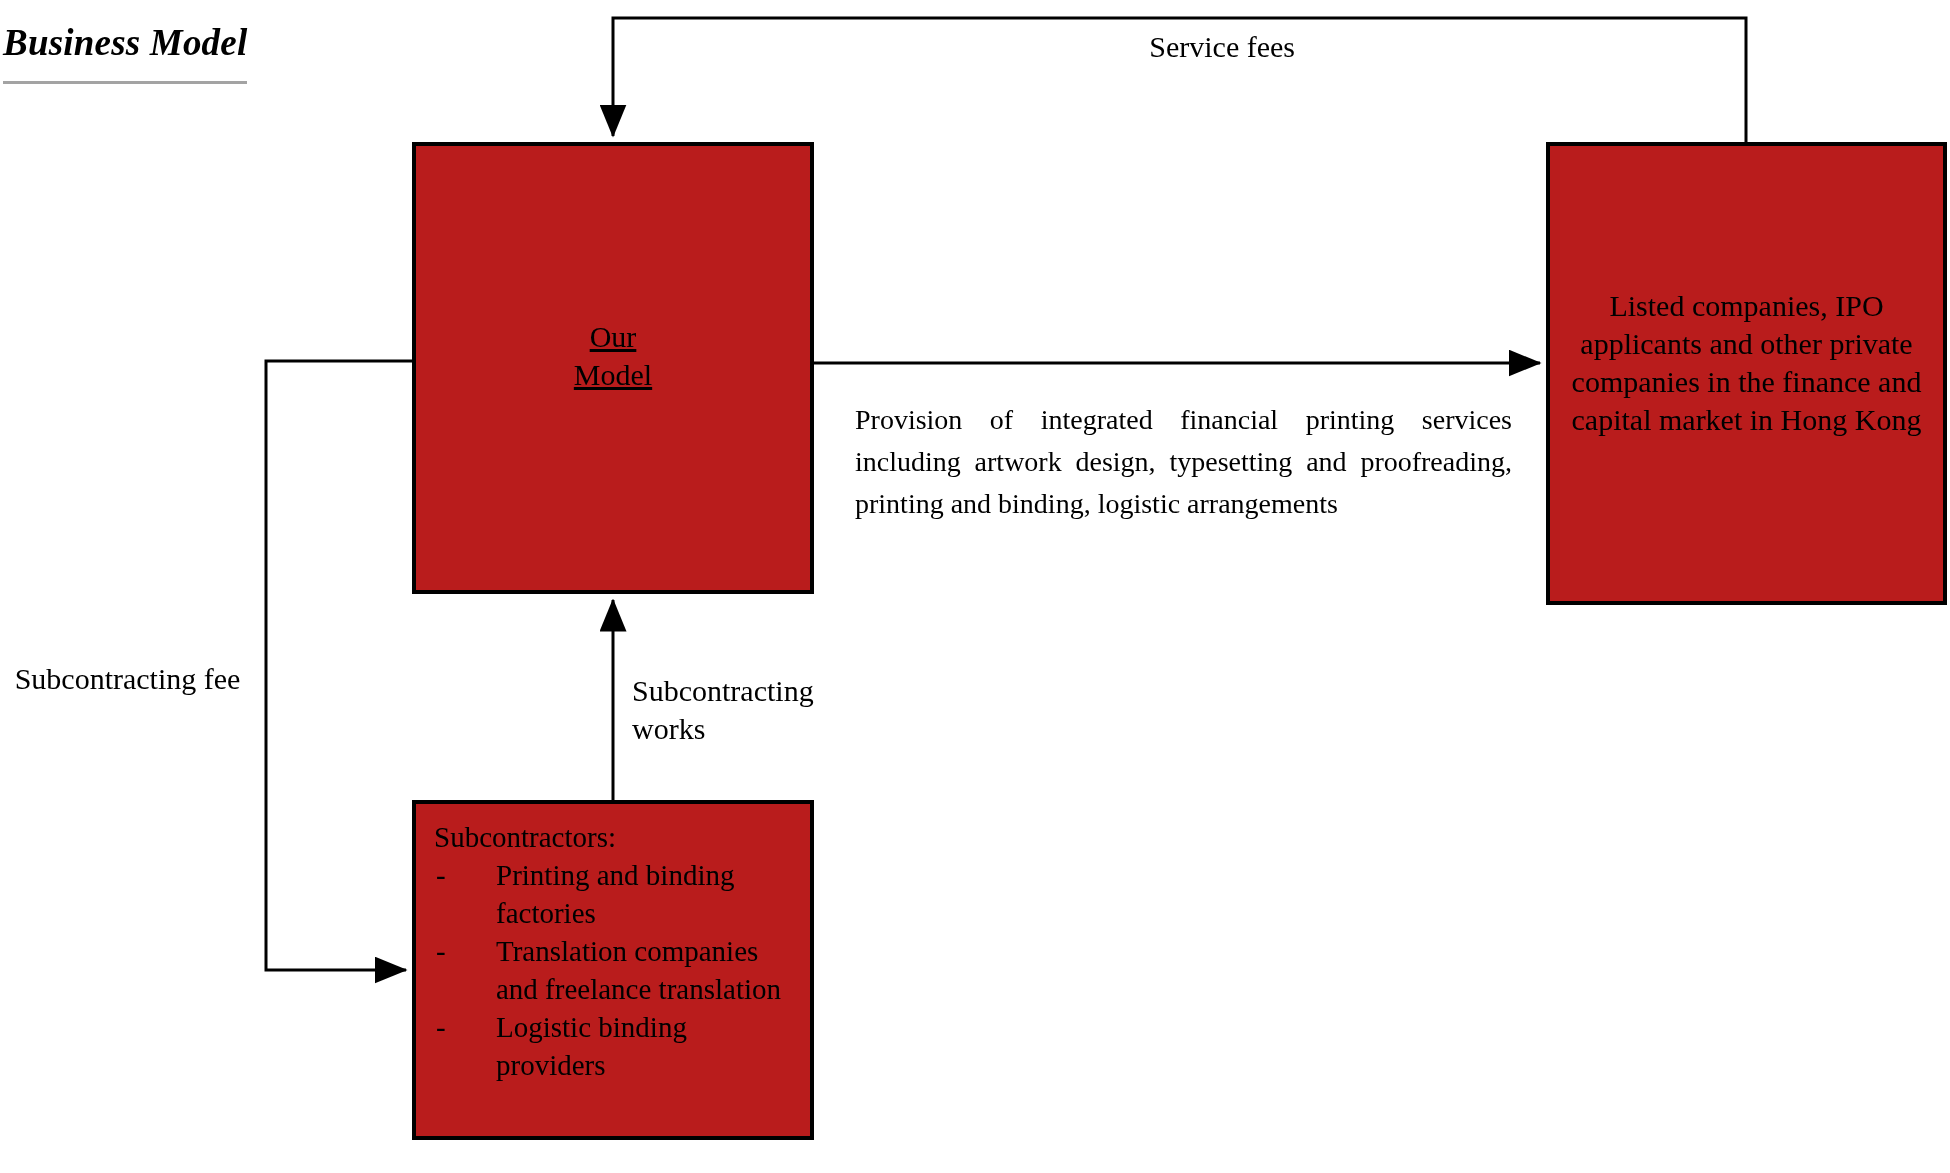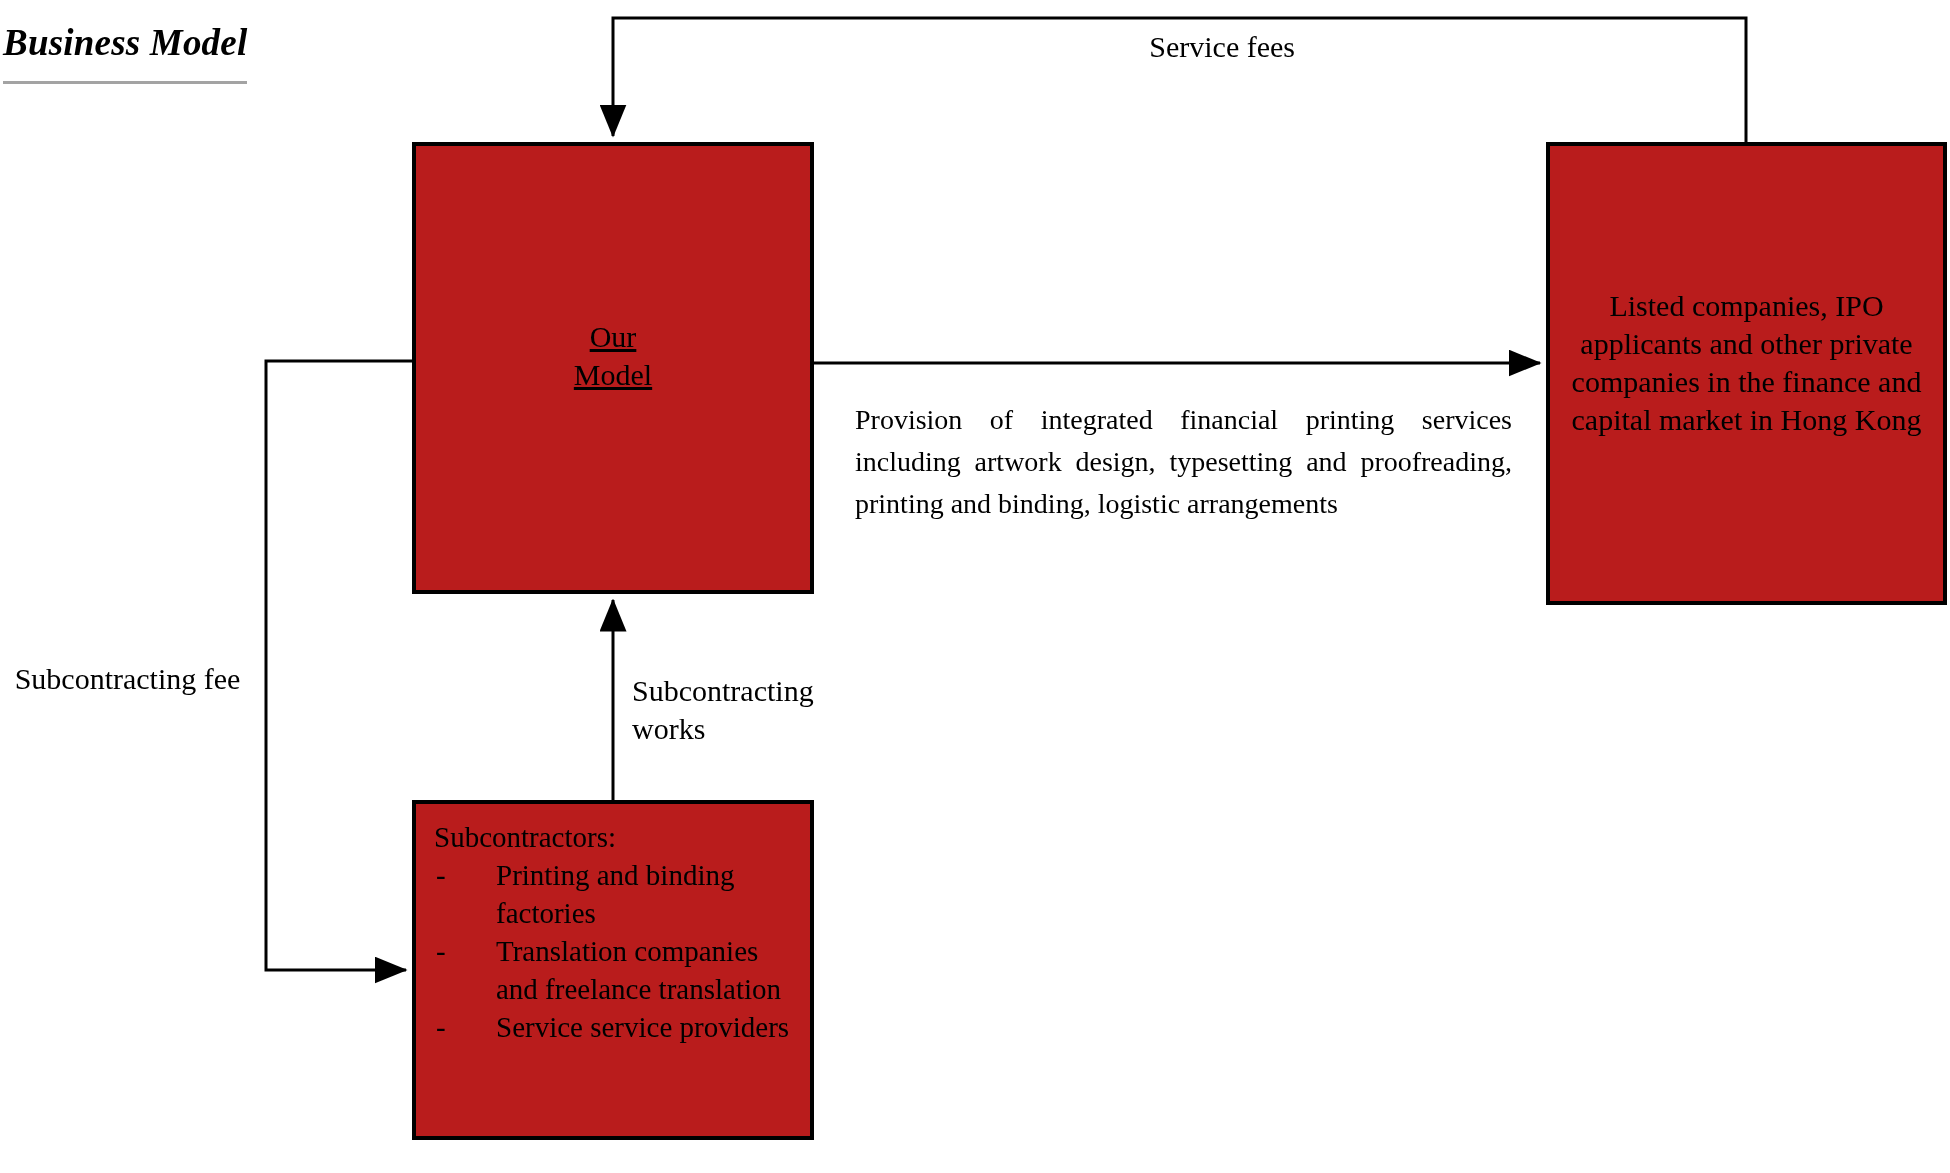--- a/index.html
+++ b/index.html
@@ -197,21 +197,21 @@
         <li>
           <span class="dash">-</span>
           <span>Printing and binding factories</span>
         </li>
         <li>
           <span class="dash">-</span>
           <span>Translation companies and freelance translation</span>
         </li>
         <li>
           <span class="dash">-</span>
-          <span>Service service providers</span>
+          <span>Logistic binding providers</span>
         </li>
       </ul>
     </div>
   </div>
 
   <div class="abs" id="service-fees-label">Service fees</div>
   <div class="abs" id="provision-text">Provision of integrated financial printing services including artwork design, typesetting and proofreading, printing and binding, logistic arrangements</div>
   <div class="abs" id="subcontracting-fee-label">Subcontracting fee</div>
   <div class="abs" id="subcontracting-works-label">Subcontracting works</div>
 

